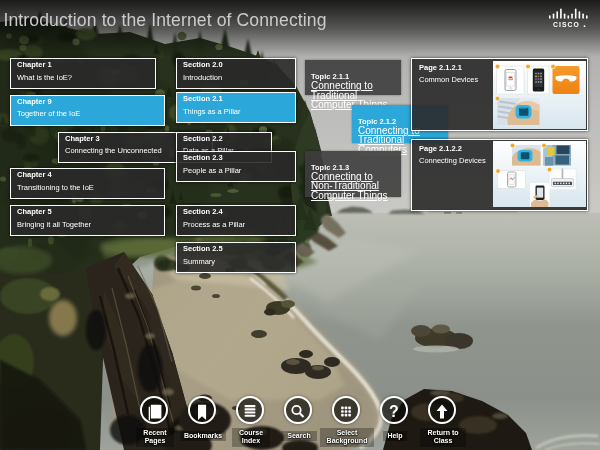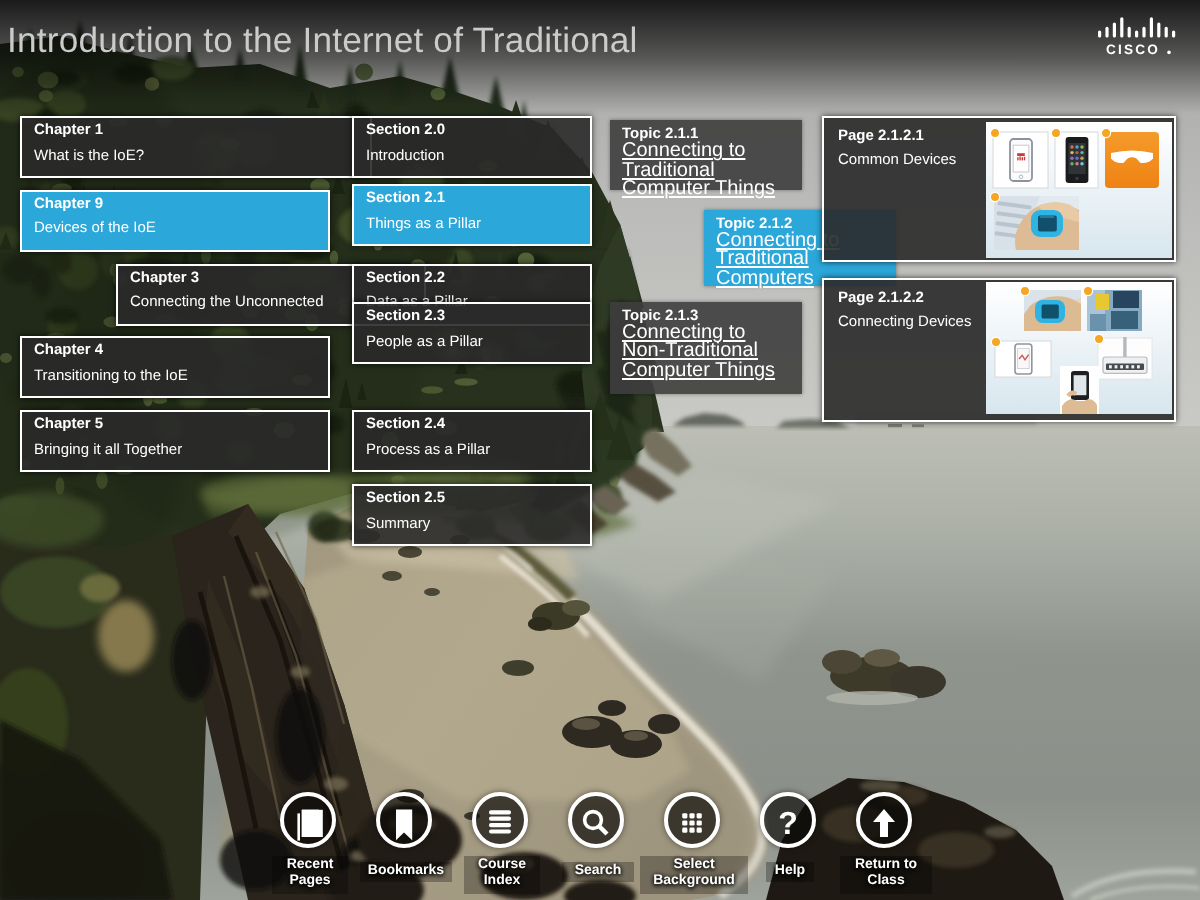--- a/index.html
+++ b/index.html
@@ -8,21 +8,21 @@
   #bg{position:absolute;left:0;top:0;}
   .ttl{position:absolute;left:3.5px;top:9.5px;font-size:17.6px;color:#cbcbcb;letter-spacing:0.1px;}
   .box{position:absolute;box-sizing:border-box;color:#fff;}
   .bordered{border:1.6px solid #fff;background:rgba(42,42,42,0.9);box-shadow:0 0 3px rgba(0,0,0,0.7);}
   .blue{background:#2ba7da !important;}
   .bt{font-weight:bold;font-size:7.5px;}
   .bs{font-size:7.5px;}
   .ch .bt{display:block;line-height:10.5px;}
   .ch .bs{display:block;line-height:14.5px;}
   .ch{padding:1px 4px 0 6px;}
-  .topic{background:rgba(62,62,62,0.9);padding:2px 4px 0 6px;box-shadow:0 0 2px rgba(0,0,0,0.4);}
+  .topic{background:rgba(62,62,62,0.9);padding:12px 4px 0 6px;box-shadow:0 0 2px rgba(0,0,0,0.4);}
   .topic .t{font-weight:bold;font-size:7.5px;line-height:9.4px;}
   .topic .s{font-size:10px;line-height:9.4px;text-decoration:underline;}
   .pg{padding:3.5px 4px 0 7px;}
   .pg .bt,.pg .bs{display:block;line-height:12px;}
   .thumb{position:absolute;}
   .btn{position:absolute;width:24px;height:24px;border-radius:50%;
        border:2.4px solid #fff;background:rgba(12,10,8,0.68);box-shadow:0 0 3px rgba(0,0,0,0.5);}
   .lbl{position:absolute;color:#fff;font-weight:bold;font-size:7px;line-height:8.6px;
        text-align:center;text-shadow:0 1px 2px #000,0 0 2px #000;background:rgba(0,0,0,0.28);padding:1px 1px;}
 </style>
@@ -403,47 +403,47 @@
     <ellipse cx="440" cy="393" rx="10" ry="3" filter="url(#soft1)"></ellipse>
     <ellipse cx="500" cy="416" rx="8" ry="3" filter="url(#soft1)"></ellipse>
   </g>
 
   <path d="M536,448 C552,438 572,434 598,436" fill="none" stroke="#c2c5ba" stroke-width="3" filter="url(#soft1)" opacity="0.9"></path>
   <path d="M545,450 C560,444 580,442 600,444" fill="none" stroke="#d2d5c8" stroke-width="1.5" filter="url(#soft1)" opacity="0.8"></path>
 
   <rect x="0" y="0" width="600" height="57" fill="url(#topfade)"></rect>
 </svg>
 
-<div class="ttl">Introduction to the Internet of Traditional</div>
+<div class="ttl">Introduction to the Internet of Connecting</div>
 
 <svg style="position:absolute;left:546px;top:7px" width="44" height="22" viewBox="0 0 44 22">
   <g fill="#fff">
     <rect x="3" y="8.2" width="1.6" height="3.6" rx="0.8"></rect>
     <rect x="6.7" y="6.4" width="1.6" height="5.4" rx="0.8"></rect>
     <rect x="10.4" y="4.2" width="1.6" height="7.6" rx="0.8"></rect>
     <rect x="14.1" y="1.6" width="1.6" height="10.2" rx="0.8"></rect>
     <rect x="17.8" y="6.4" width="1.6" height="5.4" rx="0.8"></rect>
     <rect x="21.5" y="8.2" width="1.6" height="3.6" rx="0.8"></rect>
     <rect x="25.2" y="6.4" width="1.6" height="5.4" rx="0.8"></rect>
     <rect x="28.9" y="1.6" width="1.6" height="10.2" rx="0.8"></rect>
     <rect x="32.6" y="4.2" width="1.6" height="7.6" rx="0.8"></rect>
     <rect x="36.3" y="6.4" width="1.6" height="5.4" rx="0.8"></rect>
     <rect x="40" y="8.2" width="1.6" height="3.6" rx="0.8"></rect>
   </g>
   <text x="20.5" y="19.8" text-anchor="middle" font-family="Liberation Sans" font-size="6.8" font-weight="bold" fill="#fff" letter-spacing="1.1">CISCO</text>
   <circle cx="38.5" cy="19.2" r="0.9" fill="#fff"></circle>
 </svg>
 
-<div class="box bordered ch" style="left:10px;top:58px;width:176px;height:31px;">
+<div class="box bordered ch" style="left:10px;top:58px;width:146px;height:31px;">
   <span class="bt">Chapter 1</span>
     <span class="bs">What is the IoE?</span>
   </div>
 <div class="box bordered ch blue" style="left:10px;top:94.8px;width:155px;height:31px;">
   <span class="bt">Chapter 9</span>
-    <span class="bs">Devices of the IoE</span>
+    <span class="bs">Together of the IoE</span>
   </div>
 <div class="box bordered ch" style="left:10px;top:131.6px;width:155px;height:31px;margin-left:48px;">
   <span class="bt">Chapter 3</span>
     <span class="bs">Connecting the Unconnected</span>
   </div>
 <div class="box bordered ch" style="left:10px;top:168.4px;width:155px;height:31px;">
   <span class="bt">Chapter 4</span>
     <span class="bs">Transitioning to the IoE</span>
   </div>
 <div class="box bordered ch" style="left:10px;top:205.2px;width:155px;height:31px;">
@@ -452,21 +452,21 @@
   </div>
 
 <div class="box bordered ch" style="left:176px;top:58px;width:120px;height:31px;">
   <span class="bt">Section 2.0</span>
     <span class="bs">Introduction</span>
   </div>
 <div class="box bordered ch blue" style="left:176px;top:92px;width:120px;height:31px;">
   <span class="bt">Section 2.1</span>
     <span class="bs">Things as a Pillar</span>
   </div>
-<div class="box bordered ch" style="left:176px;top:131.6px;width:120px;height:31px;">
+<div class="box bordered ch" style="left:176px;top:131.6px;width:96px;height:31px;">
   <span class="bt">Section 2.2</span>
     <span class="bs">Data as a Pillar</span>
   </div>
 <div class="box bordered ch" style="left:176px;top:151px;width:120px;height:31px;">
   <span class="bt">Section 2.3</span>
     <span class="bs">People as a Pillar</span>
   </div>
 <div class="box bordered ch" style="left:176px;top:205.2px;width:120px;height:31px;">
   <span class="bt">Section 2.4</span>
     <span class="bs">Process as a Pillar</span>

